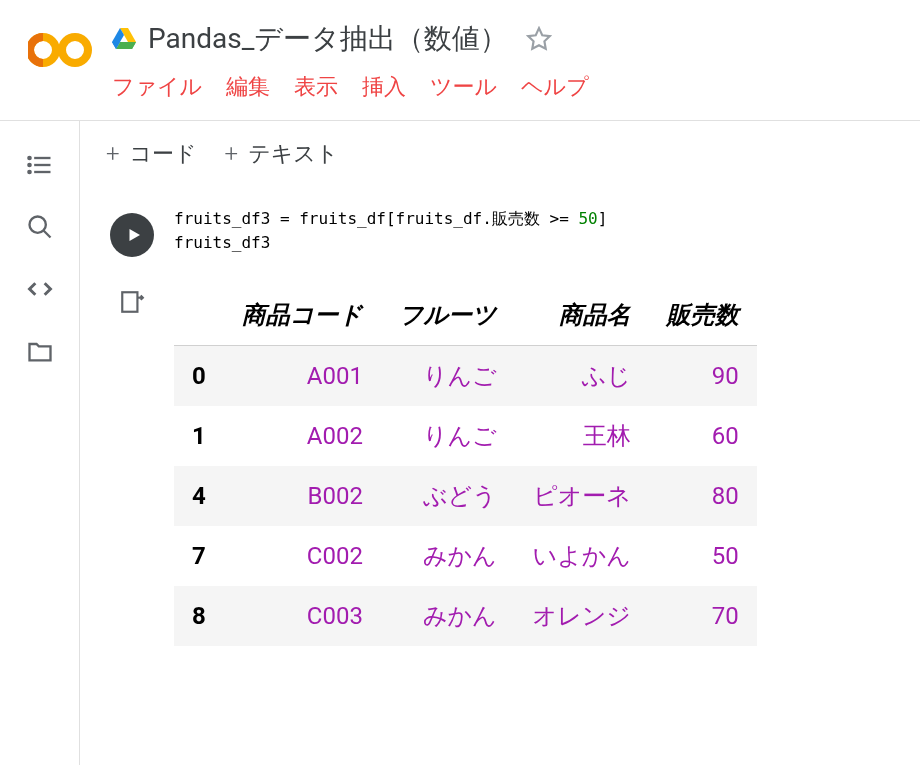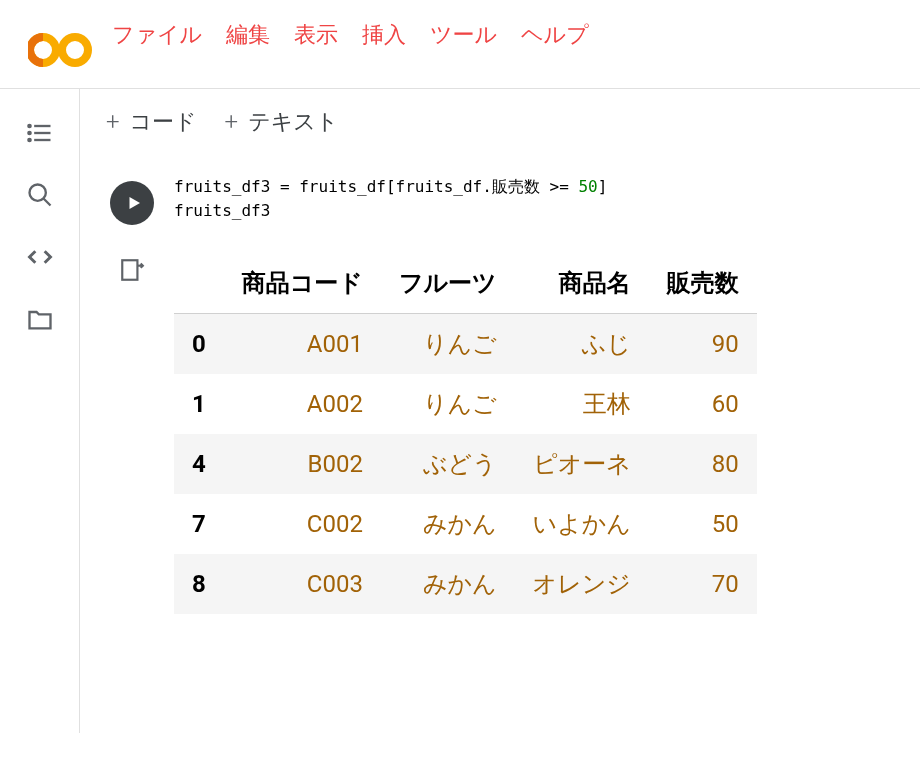--- a/index.html
+++ b/index.html
@@ -170,29 +170,30 @@
     .dataframe {
       border-collapse: collapse;
       font-size: 24px;
     }
     .dataframe th {
       padding: 14px 18px;
       text-align: right;
       font-weight: 700;
       color: #000;
       border-bottom: 1px solid #d0d0d0;
+      font-style: italic;
     }
     .dataframe th:first-child {
       padding-left: 18px;
       padding-right: 18px;
     }
     .dataframe td {
       padding: 14px 18px;
       text-align: right;
-      color: #a16207;
+      color: #a21caf;
     }
     .dataframe td.idx {
       font-weight: 700;
       color: #000;
     }
     .dataframe tbody tr:nth-child(odd) {
       background: #f5f5f5;
     }
   </style>
 </head>
@@ -200,20 +201,37 @@
 
 <div class="header">
   <div class="logo">
     <svg viewBox="0 0 64 40">
       <circle cx="15" cy="20" r="13" fill="none" stroke="#f9ab00" stroke-width="8"></circle>
       <circle cx="47" cy="20" r="13" fill="none" stroke="#f9ab00" stroke-width="8"></circle>
       <path d="M 15 7 A 13 13 0 0 0 15 33" fill="none" stroke="#e8710a" stroke-width="8"></path>
     </svg>
   </div>
   <div class="header-content">
+    <div class="title-row">
+      <span class="drive-icon">
+        <svg viewBox="0 0 24 22">
+          <path d="M 8 0 L 16 0 L 24 14 L 16 14 Z" fill="#ffc107"></path>
+          <path d="M 0 14 L 8 0 L 12 7 L 4 21 Z" fill="#1e88e5"></path>
+          <path d="M 4 21 L 24 14 L 20 21 Z" fill="#4caf50"></path>
+          <path d="M 16 14 L 24 14 L 20 21 L 4 21 L 8 14 Z" fill="#4caf50"></path>
+          <path d="M 0 14 L 4 21 L 8 14 Z" fill="#1e88e5"></path>
+        </svg>
+      </span>
+      <span class="title">Pandas_データ抽出（数値）</span>
+      <span class="star-icon">
+        <svg viewBox="0 0 24 24" fill="none" stroke="#9aa0a6" stroke-width="2">
+          <path d="M12 2 L15 8.5 L22 9.3 L17 14.1 L18.2 21 L12 17.8 L5.8 21 L7 14.1 L2 9.3 L9 8.5 Z"></path>
+        </svg>
+      </span>
+    </div>
     <div class="menu-bar">
       <span class="menu-item">ファイル</span>
       <span class="menu-item">編集</span>
       <span class="menu-item">表示</span>
       <span class="menu-item">挿入</span>
       <span class="menu-item">ツール</span>
       <span class="menu-item">ヘルプ</span>
     </div>
   </div>
 </div>

